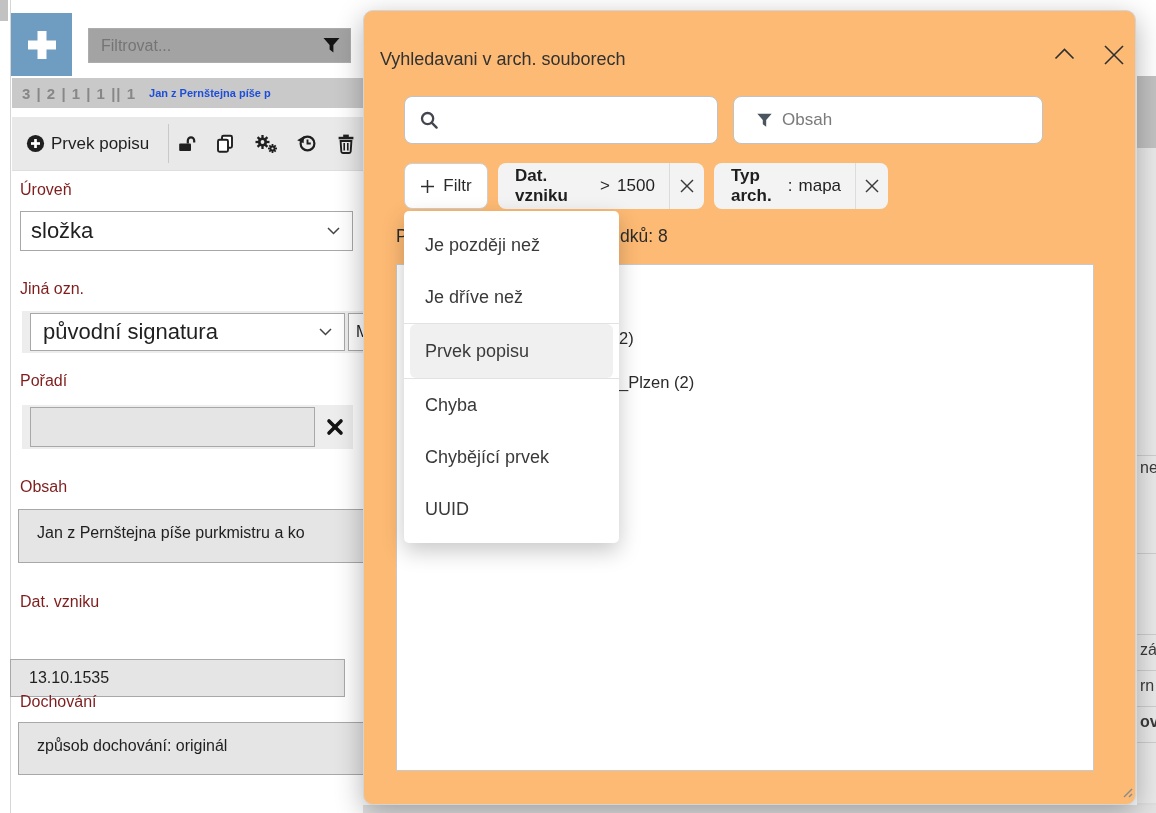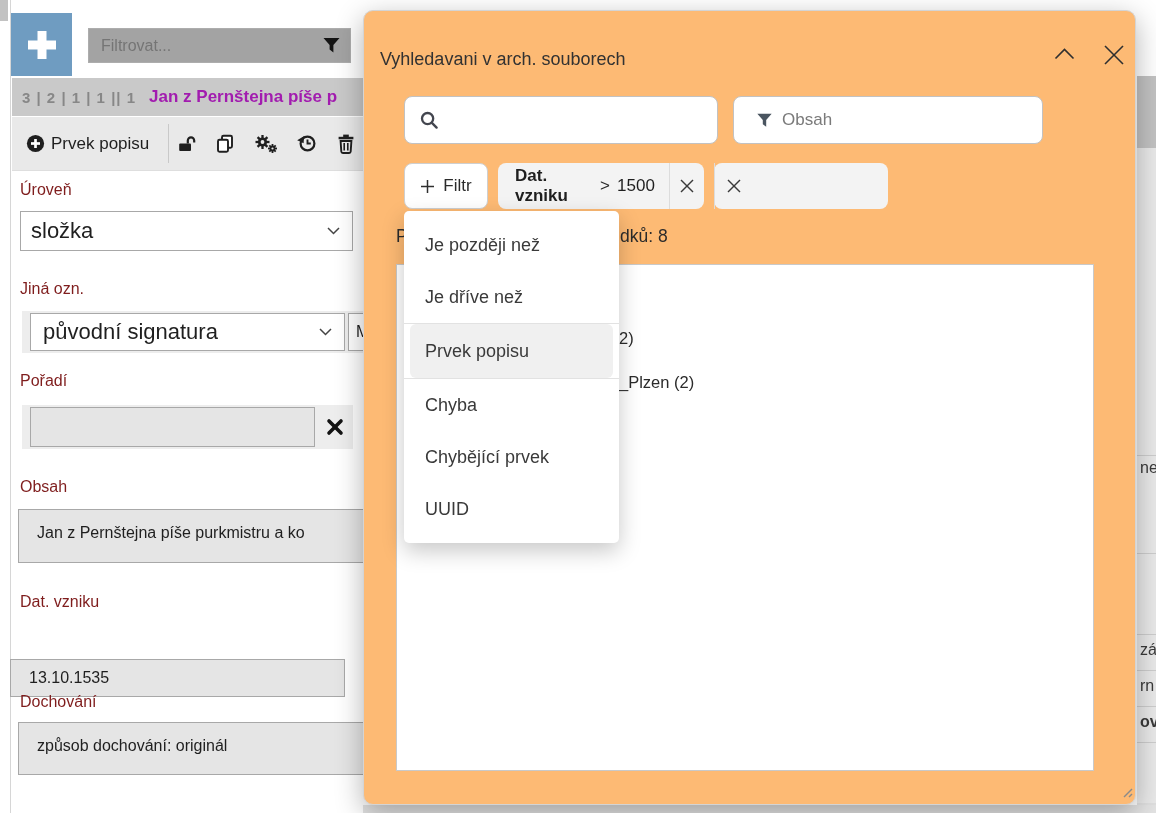--- a/index.html
+++ b/index.html
@@ -9,24 +9,24 @@
   
   .left-sliver{left:0;top:0;width:10px;height:813px;background:#fff;border-right:1px solid #d6d6d6;}
   .left-scroll-thumb{left:1px;top:792px;width:8px;height:21px;background:#c2c2c2;}
   .add-record-btn{left:11px;top:13px;width:61px;height:63px;background:#6f9cc1;display:flex;
                   align-items:center;justify-content:center;cursor:pointer;}
   .filter-box{left:88px;top:28px;width:263px;height:35px;border:1px solid #adadad;background:#a3a3a3;
               display:flex;align-items:center;box-sizing:border-box;}
   .filter-box input{flex:1;border:none;outline:none;font:16px "Liberation Sans",sans-serif;
                     color:#444;padding:0 0 0 12px;background:transparent;min-width:0;}
   .filter-box .funnel{margin-right:9px;display:flex;}
-  .gray-bar{left:12px;top:78px;width:351px;height:38px;background:#c9c9c9;display:flex;
+  .gray-bar{left:12px;top:78px;width:351px;height:30px;background:#c9c9c9;display:flex;
             align-items:center;overflow:hidden;white-space:nowrap;}
   .bc-nums{font-weight:bold;font-size:15px;color:#878787;padding-left:10px;letter-spacing:1px;}
-  .bc-title{font-weight:bold;font-size:17px;color:#a21caf;margin-left:13px;}
+  .bc-title{font-weight:bold;font-size:11px;color:#1d4ed8;margin-left:13px;}
   .toolbar{left:12px;top:117px;width:351px;height:53px;background:#e9e9e9;border-bottom:1px solid #dedede;}
   .tb-add{position:absolute;left:6px;top:0;height:53px;display:flex;align-items:center;gap:6px;
           padding:0 8px;cursor:pointer;}
   .tb-add span{font-size:17px;color:#1f1f1f;}
   .tb-sep{position:absolute;left:156px;top:7px;width:1px;height:39px;background:#c9c9c9;}
   .tb-ic{position:absolute;top:0;height:53px;display:flex;align-items:center;cursor:pointer;}
   .f-label{font-size:16px;color:#7f1d1d;}
   .sel{background:#fff;border:1px solid #a8a8a8;display:flex;align-items:center;box-sizing:border-box;
        cursor:pointer;}
   .sel .sel-txt{font-size:22px;color:#1f1f1f;padding-left:10px;flex:1;white-space:nowrap;overflow:hidden;}
@@ -280,20 +280,25 @@
       </span>
       <span class="xsec">
         <svg width="16" height="16" viewBox="0 0 16 16">
           <line x1="2" y1="2" x2="14" y2="14" stroke="#3a3a3a" stroke-width="1.4"></line>
           <line x1="14" y1="2" x2="2" y2="14" stroke="#3a3a3a" stroke-width="1.4"></line>
         </svg>
       </span>
     </div>
 
     <div class="chip" style="left:350px;width:174px;">
+      <span class="main">
+        <b>Typ arch.</b>
+        <span class="op tight" style="margin-right:6px;">:</span>
+        <span>mapa</span>
+      </span>
       <span class="xsec">
         <svg width="16" height="16" viewBox="0 0 16 16">
           <line x1="2" y1="2" x2="14" y2="14" stroke="#3a3a3a" stroke-width="1.4"></line>
           <line x1="14" y1="2" x2="2" y2="14" stroke="#3a3a3a" stroke-width="1.4"></line>
         </svg>
       </span>
     </div>
 
     <div class="count-frag" style="left:32px;">P</div>
     <div class="count-frag" style="left:256px;">dků: 8</div>

